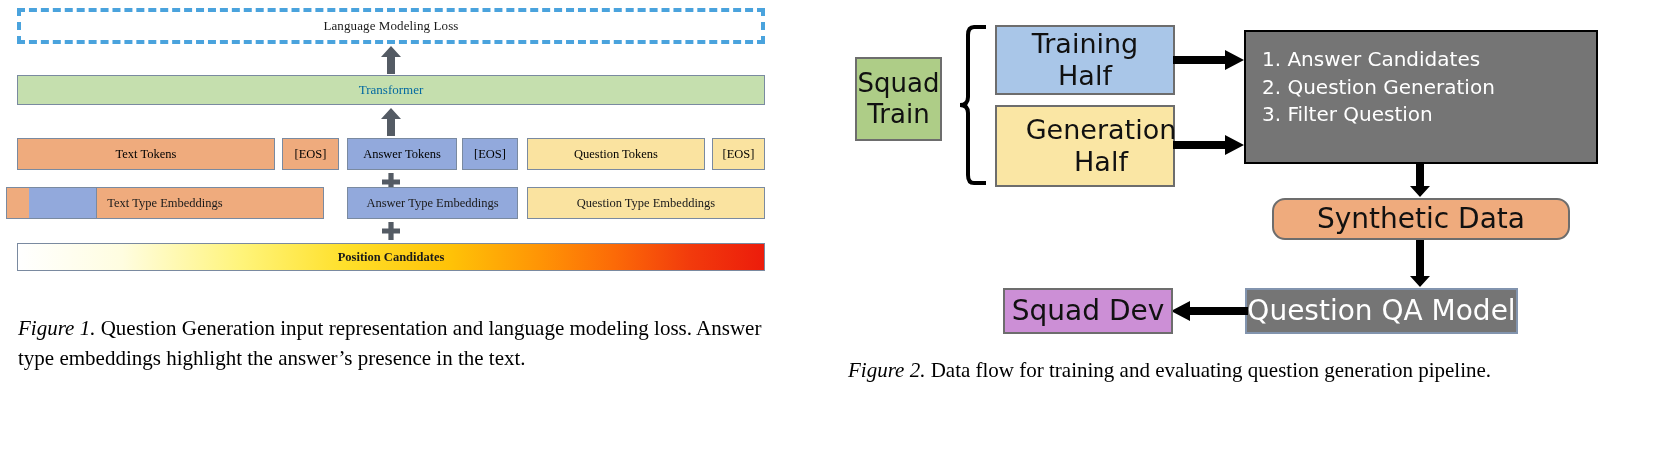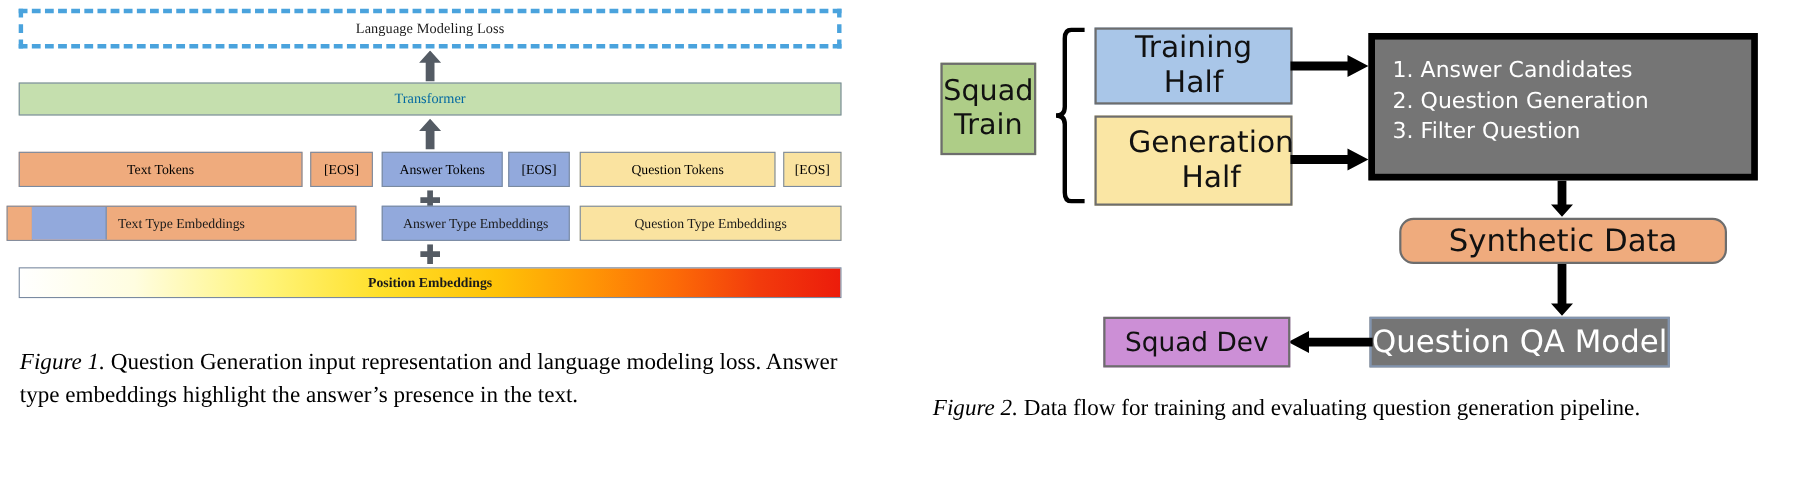--- a/index.html
+++ b/index.html
@@ -96,21 +96,21 @@
   }
   .g-green{background:#aecd87;}
   .g-blue{background:#a9c6e8;}
   .g-yellow{background:#fae6a4;}
   .g-gray{background:#757575;color:#ffffff;border-color:#8294ae;}
   .g-orange{background:#efab7d;border-radius:13px;}
   .g-purple{background:#cc8fd6;}
 
   .f2list{
     position:absolute;box-sizing:border-box;
-    border:6px solid #000000;
+    border:2px solid #000000;
     background:#757575;color:#fff;
     font-family:"DejaVu Sans", sans-serif;
     font-size:20px;line-height:1.38;
     padding:14px 0 0 16px;
   }
   .f2list div{white-space:nowrap;}
 
   .barrow{position:absolute;}
   .barrow svg{display:block;}
   .bracket{position:absolute;}
@@ -180,21 +180,21 @@
       <span class="lbl">Question Type Embeddings</span>
     </div>
 
     <div class="plus" style="left:382px;top:222px;">
       <svg width="18" height="18" viewBox="0 0 18 18">
         <path d="M6.4 0 H11.6 V6.4 H18 V11.6 H11.6 V18 H6.4 V11.6 H0 V6.4 H6.4 Z" fill="#545b64"></path>
       </svg>
     </div>
 
     <div class="posemb">
-      <span>Position Embeddings</span>
+      <span>Position Candidates</span>
     </div>
 
     <div class="caption" id="cap1">
       <span class="fignum">Figure 1.</span><span> Question Generation input representation and language modeling loss.  Answer type embeddings highlight the answer’s presence in the text.</span>
     </div>
   </div>
 
   <div id="fig2">
 
     <div class="f2box g-green" style="left:15px;top:57px;width:87px;height:84px;font-size:26px;">
@@ -255,21 +255,21 @@
     <div class="f2box g-gray" style="left:405px;top:288px;width:273px;height:46px;font-size:28px;">
       <span>Question QA Model</span>
     </div>
 
     <div class="barrow" style="left:330px;top:300px;">
       <svg width="78" height="22" viewBox="0 0 78 22">
         <path d="M78 7 H20 V1 L1 11 L20 21 V15 H78 Z" fill="#000"></path>
       </svg>
     </div>
 
-    <div class="f2box g-purple" style="left:163px;top:288px;width:170px;height:46px;font-size:24px;">
+    <div class="f2box g-purple" style="left:163px;top:288px;width:170px;height:46px;font-size:28px;">
       <span>Squad Dev</span>
     </div>
   </div>
 
   <div class="caption" id="cap2">
     <span class="fignum">Figure 2.</span><span>  Data flow for training and evaluating question generation pipeline.</span>
   </div>
 
 </div>
 

